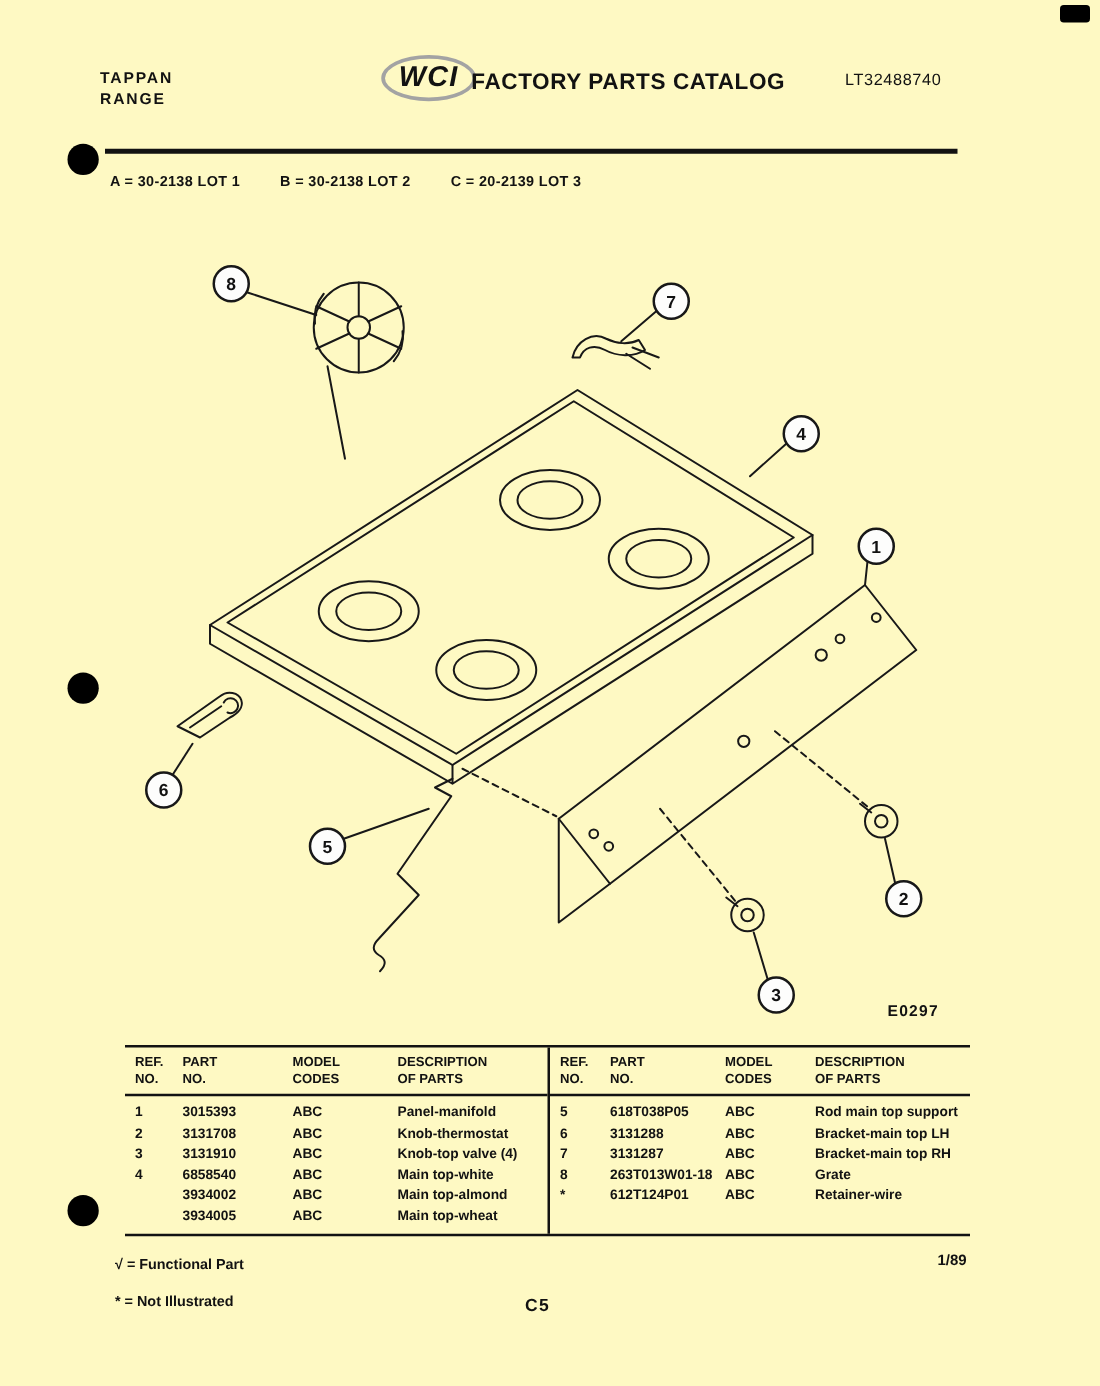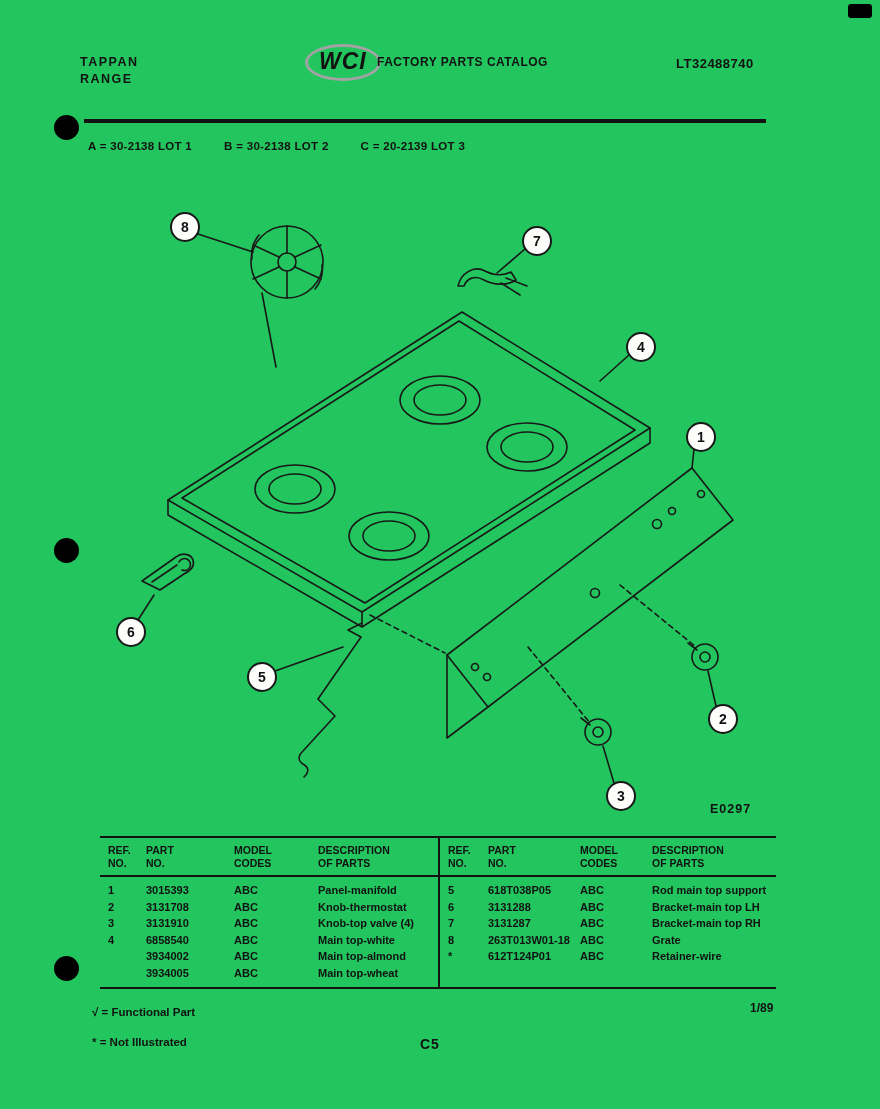--- a/index.html
+++ b/index.html
@@ -1,27 +1,27 @@
 <!DOCTYPE html>
 <html><head>
 <meta charset="utf-8">
 <style>
   html,body{margin:0;padding:0;background:#6b6b6b;}
   .page{
     position:relative;width:880px;height:1109px;margin:0 auto;
-    background:#22c55e;color:#121212;
+    background:#fef9c3;color:#121212;
     font-family:"Liberation Sans",sans-serif;overflow:hidden;
   }
   .abs{position:absolute;}
   
   .brand{left:80px;top:54px;font-weight:700;font-size:12.5px;letter-spacing:1.5px;line-height:17px;}
   .logo-oval{left:305px;top:44px;border:3px solid #a3a3a3;border-radius:50%;
     padding:1px 11px 3px 11px;font-style:italic;font-weight:700;font-size:23px;letter-spacing:1px;}
-  .catalog-title{left:377px;top:55px;font-weight:700;font-size:12px;letter-spacing:.5px;}
-  .doc-number{left:676px;top:56px;font-weight:700;font-size:13px;letter-spacing:.5px;}
+  .catalog-title{left:377px;top:55px;font-weight:700;font-size:18px;letter-spacing:.5px;}
+  .doc-number{left:676px;top:56px;font-weight:400;font-size:13px;letter-spacing:.5px;}
   .rule{left:84px;top:119px;width:682px;height:4px;background:#121212;}
   .lots{left:88px;top:140px;display:flex;gap:32px;font-weight:700;font-size:11.5px;letter-spacing:.3px;align-items:flex-end;}
   
   .dot{width:25px;height:25px;border-radius:50%;background:#000;}
   .corner-mark{left:848px;top:4px;width:24px;height:14px;background:#000;border-radius:3px;}
   
   .figure-code{left:710px;top:802px;font-weight:700;font-size:12.5px;letter-spacing:1px;}
   
   .parts-table{left:100px;top:836px;width:676px;border-top:2.5px solid #121212;border-bottom:2.5px solid #121212;display:flex;}
   .half{width:338px;box-sizing:border-box;padding-bottom:6px;}

